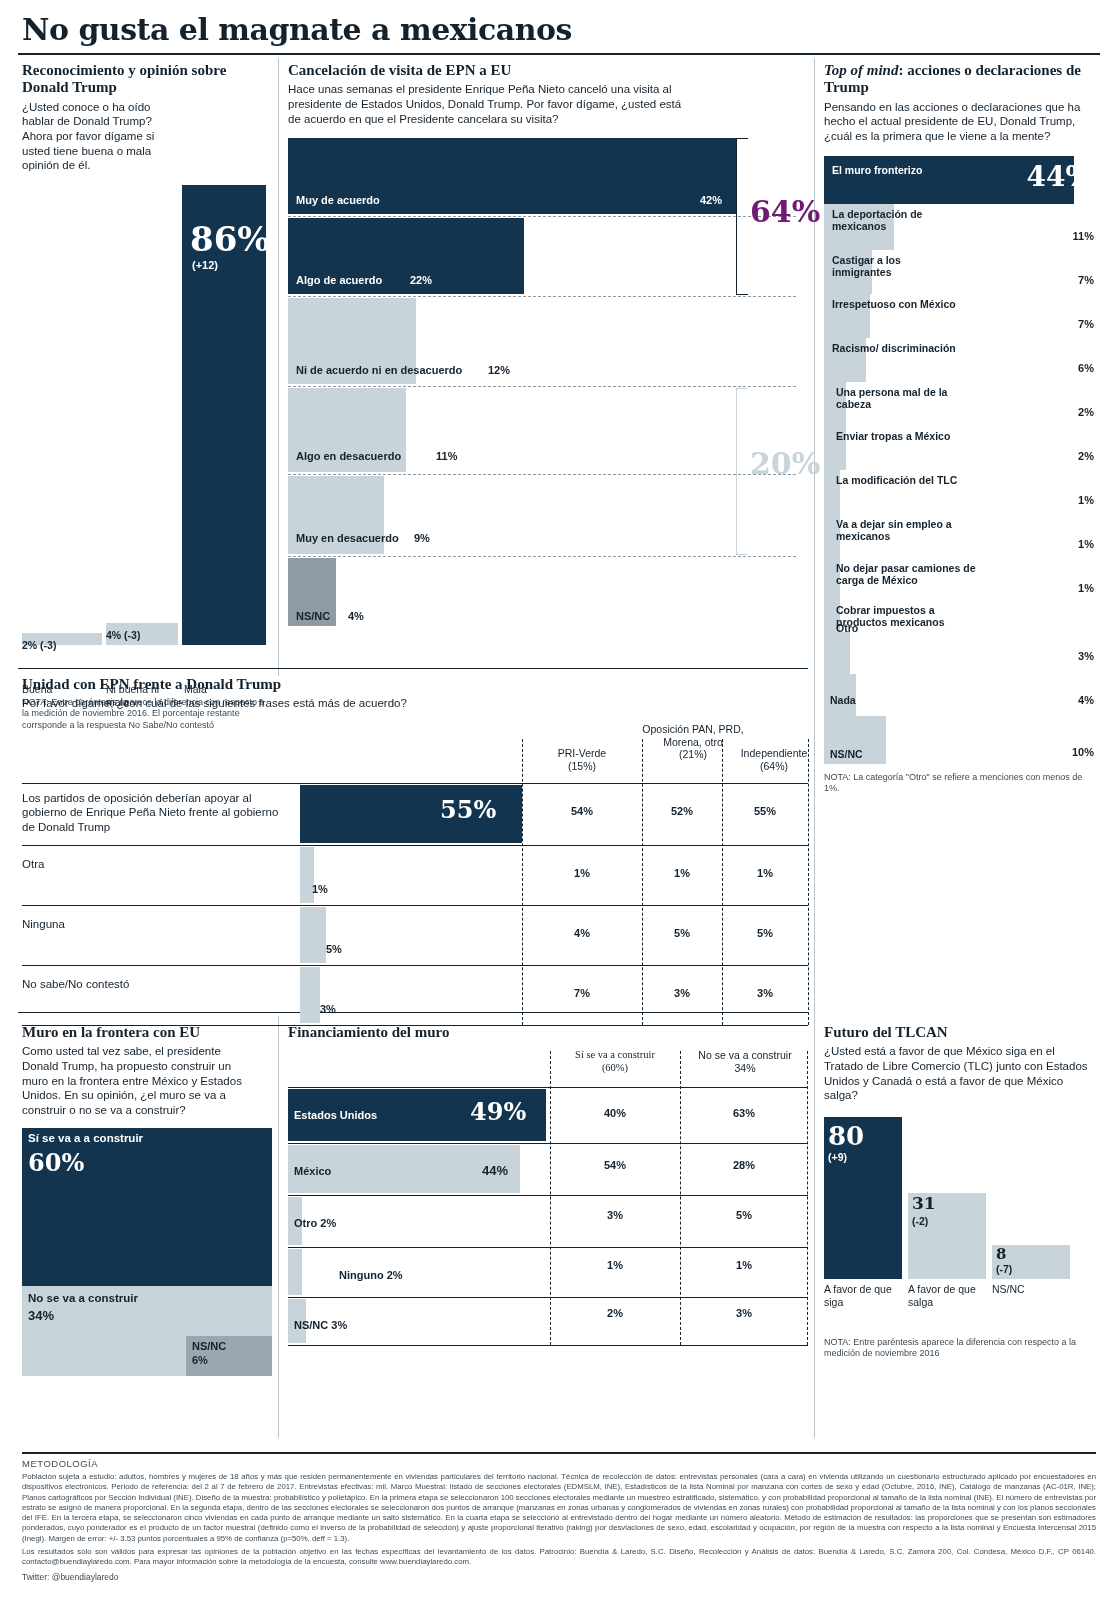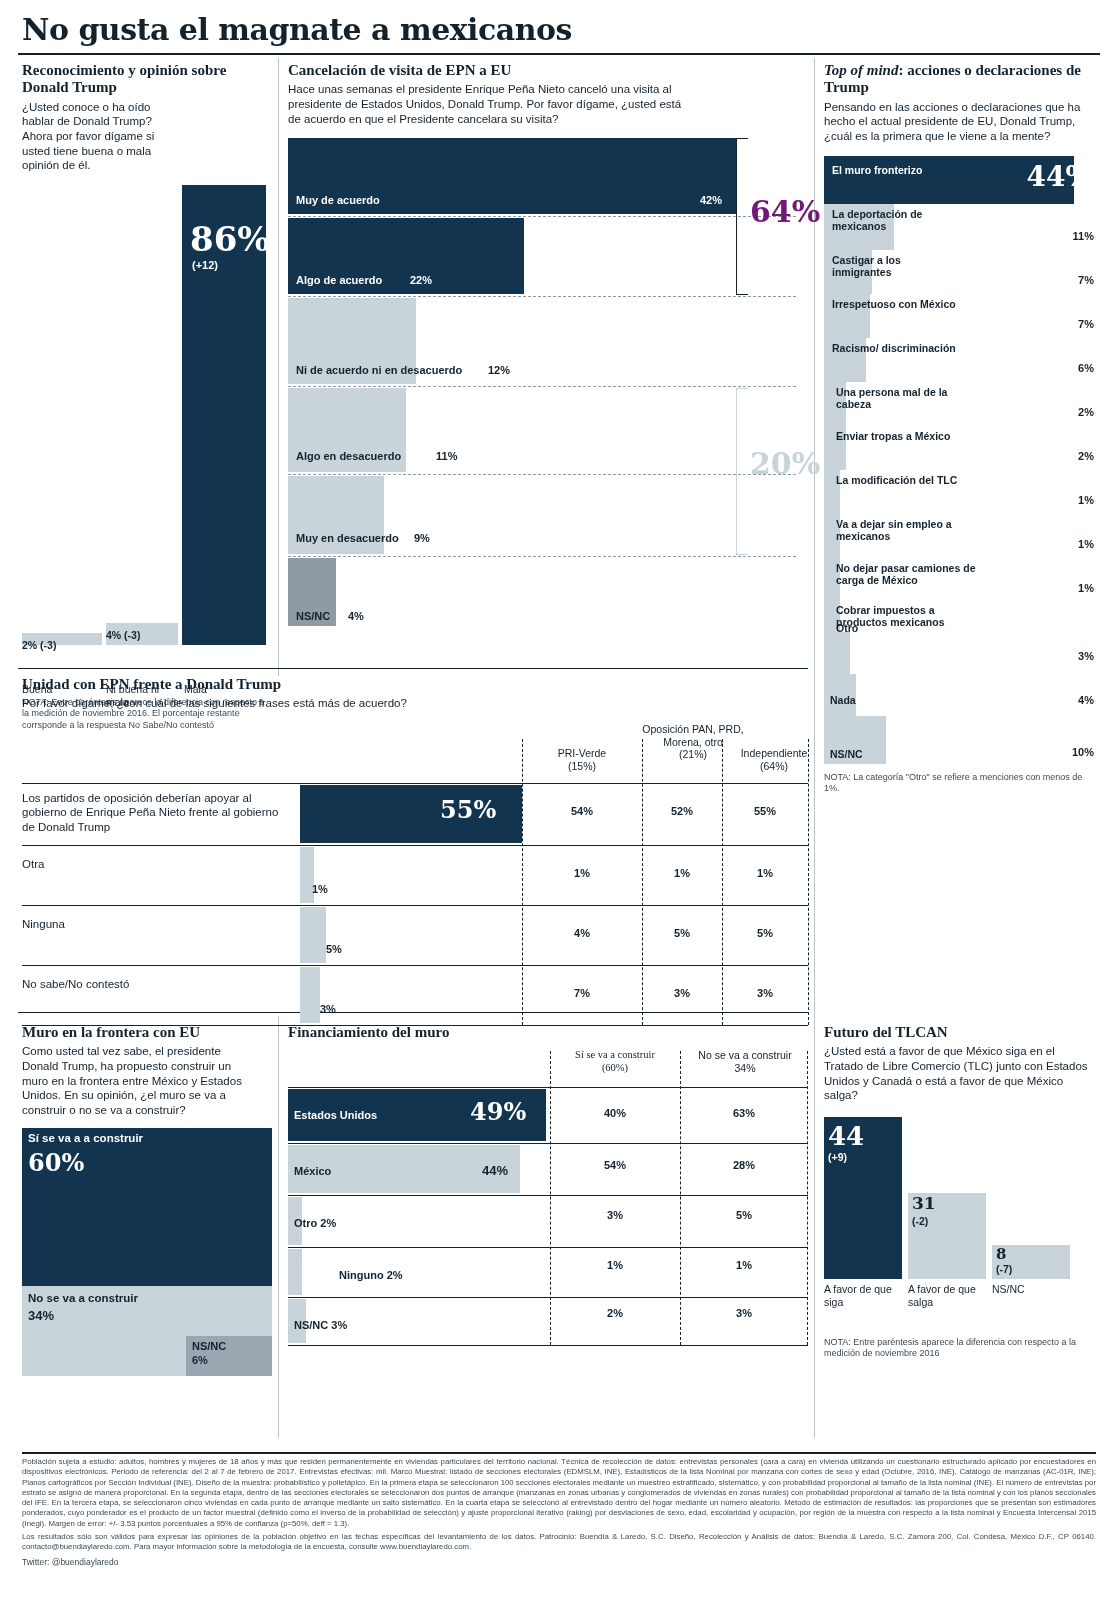--- a/index.html
+++ b/index.html
@@ -416,38 +416,39 @@
       <div class="cell" style="left:392px; top:258px; width:128px;">3%</div>
     </div>
   </div>
 
   <div id="tlcan">
     <div class="sec-title">Futuro del TLCAN</div>
     <div class="sec-q">¿Usted está a favor de que México siga en el Tratado de Libre Comercio (TLC) junto con Estados Unidos y Canadá o está a favor de que México salga?</div>
 
     <div id="tlcanChart">
       <div class="dk bar" style="left:0; width:78px; height:162px;"></div>
-      <div class="big" style="left:4px; top:4px; color:#fff;">44</div>
+      <div class="big" style="left:4px; top:4px; color:#fff;">80</div>
       <div class="delta" style="left:4px; top:34px; color:#fff;">(+9)</div>
       <div class="cat" style="left:0; top:166px; width:72px;">A favor de que siga</div>
 
       <div class="lt bar" style="left:84px; width:78px; height:86px;"></div>
       <div class="big" style="left:88px; top:76px; font-size:17px;">31</div>
       <div class="delta" style="left:88px; top:98px;">(-2)</div>
       <div class="cat" style="left:84px; top:166px; width:76px;">A favor de que salga</div>
 
       <div class="lt bar" style="left:168px; width:78px; height:34px;"></div>
       <div class="big" style="left:172px; top:128px; font-size:15px;">8</div>
       <div class="delta" style="left:172px; top:146px;">(-7)</div>
       <div class="cat" style="left:168px; top:166px;">NS/NC</div>
     </div>
 
     <div class="note" style="margin-top:30px;">NOTA: Entre paréntesis aparece la diferencia con respecto a la medición de noviembre 2016</div>
   </div>
 
   <div id="footer">
     <div class="topline"></div>
+    <div class="ftitle" style="margin-top:4px;">METODOLOGÍA</div>
     <div class="ftext">Población sujeta a estudio: adultos, hombres y mujeres de 18 años y más que residen permanentemente en viviendas particulares del territorio nacional. Técnica de recolección de datos: entrevistas personales (cara a cara) en vivienda utilizando un cuestionario estructurado aplicado por encuestadores en dispositivos electrónicos. Periodo de referencia: del 2 al 7 de febrero de 2017. Entrevistas efectivas: mil. Marco Muestral: listado de secciones electorales (EDMSLM, INE), Estadísticos de la lista Nominal por manzana con cortes de sexo y edad (Octubre, 2016, INE), Catálogo de manzanas (AC-01R, INE); Planos cartográficos por Sección Individual (INE). Diseño de la muestra: probabilístico y polietápico. En la primera etapa se seleccionaron 100 secciones electorales mediante un muestreo estratificado, sistemático, y con probabilidad proporcional al tamaño de la lista nominal (INE). El número de entrevistas por estrato se asignó de manera proporcional. En la segunda etapa, dentro de las secciones electorales se seleccionaron dos puntos de arranque (manzanas en zonas urbanas y conglomerados de viviendas en zonas rurales) con probabilidad proporcional al tamaño de la lista nominal y con los planos seccionales del IFE. En la tercera etapa, se seleccionaron cinco viviendas en cada punto de arranque mediante un salto sistemático. En la cuarta etapa se seleccionó al entrevistado dentro del hogar mediante un número aleatorio. Método de estimación de resultados: las proporciones que se presentan son estimadores ponderados, cuyo ponderador es el producto de un factor muestral (definido como el inverso de la probabilidad de selección) y ajuste proporcional iterativo (raking) por desviaciones de sexo, edad, escolaridad y ocupación, por región de la muestra con respecto a la lista nominal y Encuesta Intercensal 2015 (Inegi). Margen de error: +/- 3.53 puntos porcentuales a 95% de confianza (p=50%, deff = 1.3).</div>
     <div class="ftext">Los resultados sólo son válidos para expresar las opiniones de la población objetivo en las fechas específicas del levantamiento de los datos. Patrocinio: Buendía &amp; Laredo, S.C. Diseño, Recolección y Análisis de datos: Buendía &amp; Laredo, S.C.  Zamora 200, Col. Condesa, México D.F., CP 06140. contacto@buendiaylaredo.com. Para mayor información sobre la metodología de la encuesta, consulte www.buendiaylaredo.com.</div>
     <div class="twitter">Twitter: @buendiaylaredo</div>
   </div>
 
 </div>
 
 </body></html>

